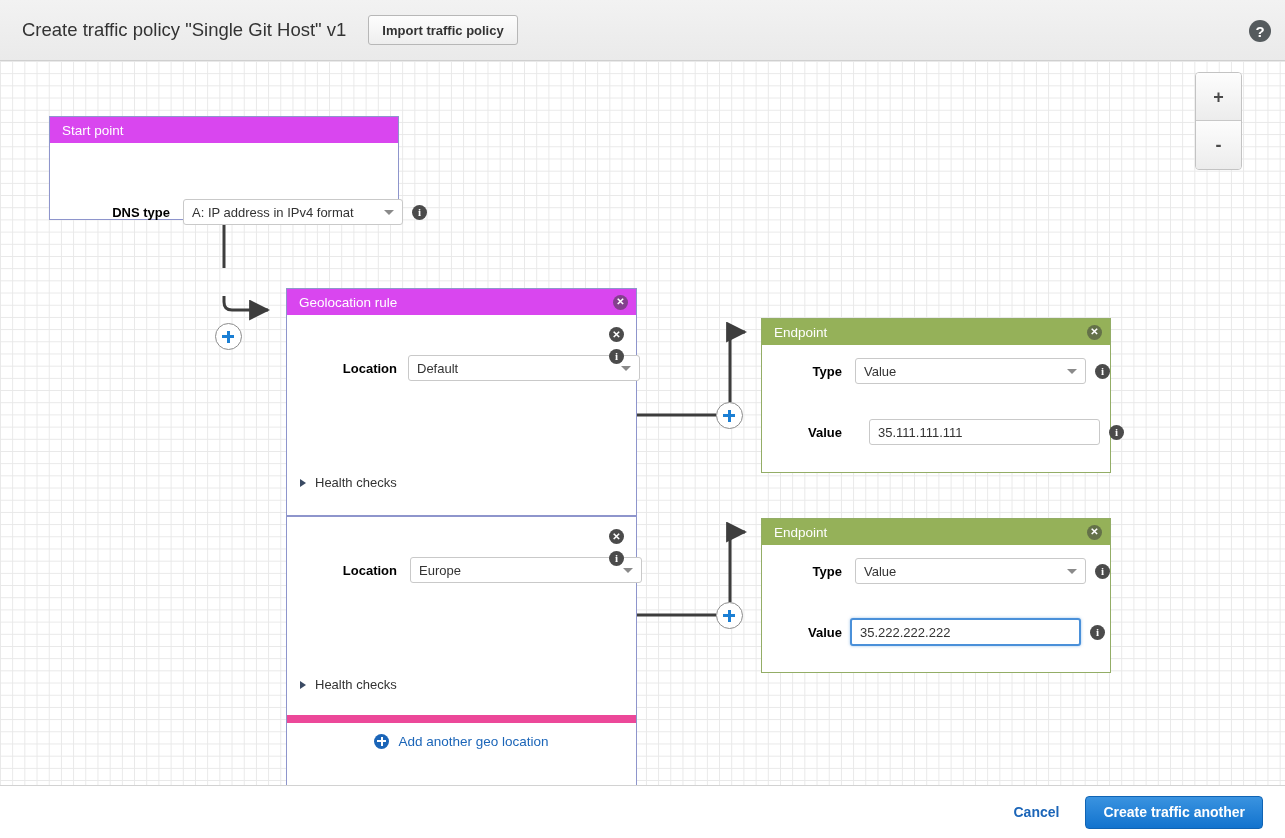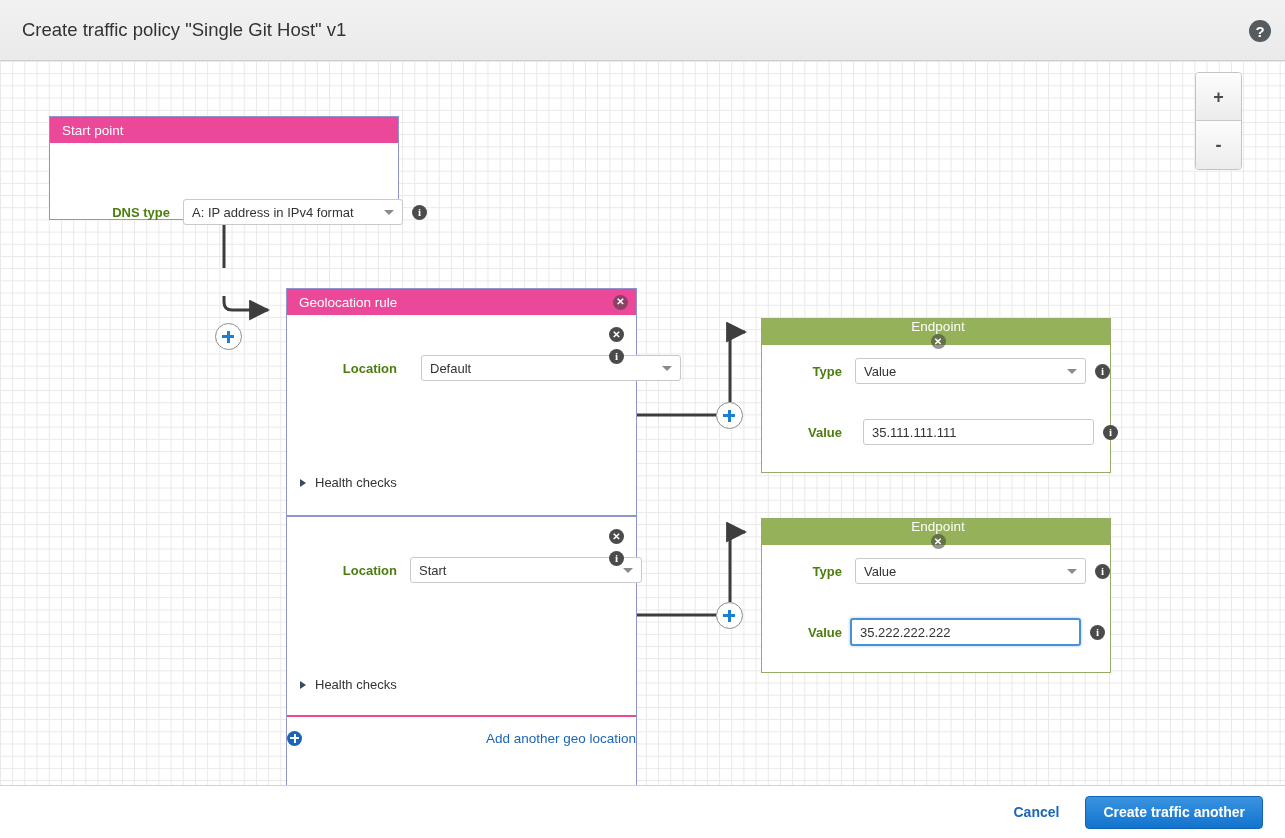--- a/index.html
+++ b/index.html
@@ -83,48 +83,48 @@
   .node { position: absolute; background: #ffffff; }
   .node-header {
     height: 26px; display: flex; align-items: center;
     padding: 0 8px 0 12px;
     color: #ffffff; font-size: 13.5px;
     position: relative;
   }
   .node-header .title { flex: 1; white-space: nowrap; }
 
   .purple-node { border: 1px solid #8e95cc; }
-  .purple-node > .node-header { background: #ec4899; }
+  .purple-node > .node-header { background: #d946ef; }
   .green-node { border: 1px solid #93ad66; }
-  .green-node > .node-header { background: #95b159; flex-direction: column; }
+  .green-node > .node-header { background: #95b159; }
 
   
   #start-point-node { left: 49px; top: 55px; width: 350px; height: 104px; }
   #start-point-body { height: 76px; position: relative; }
 
   
   #geolocation-node { left: 286px; top: 227px; width: 351px; height: 529px; }
   .geo-section { position: relative; height: 200px; }
   .geo-section.second { border-top: 2px solid #8e95cc; }
   #geo-add-row {
-    height: 44px; border-top: 2px solid #ec4899;
-    display: flex; align-items: center; justify-content: space-between;
+    height: 44px; border-top: 8px solid #ec4899;
+    display: flex; align-items: center; justify-content: center;
     cursor: pointer;
   }
   #geo-add-row .add-label { color: #1b65b8; font-size: 13.5px; margin-left: 9px; }
 
   
   #endpoint-node-1 { left: 761px; top: 257px; width: 350px; height: 155px; }
   #endpoint-node-2 { left: 761px; top: 457px; width: 350px; height: 155px; }
   .endpoint-body { height: 127px; position: relative; }
 
   
   .field-row { display: flex; align-items: center; position: absolute; }
   .field-label {
-    font-size: 13px; font-weight: bold; color: #4d7c0f;
+    font-size: 13px; font-weight: bold; color: #000000;
     text-align: right; white-space: nowrap;
   }
   .control {
     height: 26px;
     border: 1px solid #c9c9c9; border-radius: 3px;
     background: #ffffff;
     display: flex; align-items: center;
     padding: 0 8px;
     font-size: 13px; color: #333333;
     position: relative;
@@ -218,20 +218,21 @@
     background: linear-gradient(to bottom, #3a93e0 0%, #1273ce 100%);
     border: 1px solid #1064b4; border-radius: 4px;
     cursor: pointer; white-space: nowrap;
   }
 </style>
 </head>
 <body>
 
 <div id="app-header">
   <div id="page-title">Create traffic policy "Single Git Host" v1</div>
+  <button id="import-btn">Import traffic policy</button>
   <div id="help-icon">?</div>
 </div>
 
 <div id="canvas">
 
   <svg id="wire-layer">
     <defs>
       <marker id="arrow" viewBox="0 0 10 10" refX="9" refY="5" markerWidth="7" markerHeight="7" orient="auto-start-reverse">
         <path d="M 0 0 L 10 5 L 0 10 z" fill="#3d3d3d"></path>
       </marker>
@@ -273,38 +274,38 @@
   <div class="node purple-node" id="geolocation-node">
     <div class="node-header">
       <span class="title">Geolocation rule</span>
       <span class="circle-icon close header-close">✕</span>
     </div>
 
     <div class="geo-section">
       <span class="circle-icon close close-icon-abs" style="right:12px; top:12px;">✕</span>
       <div class="field-row" style="left:0; top:40px;">
         <div class="field-label" style="width:110px;">Location</div>
-        <div class="control select" style="width:260px; margin-left:24px;">
+        <div class="control select" style="width:232px; margin-left:11px;">
           <span>Default</span>
           <span class="caret"></span>
         </div>
       </div>
       <span class="circle-icon info info-icon-abs" style="right:12px; top:34px;">i</span>
       <div class="disclosure-row" style="left:13px; top:160px;">
         <span class="tri"></span>
         <span class="disclosure-label">Health checks</span>
       </div>
     </div>
 
     <div class="geo-section second">
       <span class="circle-icon close close-icon-abs" style="right:12px; top:12px;">✕</span>
       <div class="field-row" style="left:0; top:40px;">
         <div class="field-label" style="width:110px;">Location</div>
         <div class="control select" style="width:232px; margin-left:13px;">
-          <span>Start</span>
+          <span>Europe</span>
           <span class="caret"></span>
         </div>
       </div>
       <span class="circle-icon info info-icon-abs" style="right:12px; top:34px;">i</span>
       <div class="disclosure-row" style="left:13px; top:160px;">
         <span class="tri"></span>
         <span class="disclosure-label">Health checks</span>
       </div>
     </div>
 
@@ -323,21 +324,21 @@
       <div class="field-row" style="left:0; top:13px;">
         <div class="field-label" style="width:80px;">Type</div>
         <div class="control select" style="width:231px; margin-left:13px;">
           <span>Value</span>
           <span class="caret"></span>
         </div>
         <div class="circle-icon info" style="margin-left:9px;">i</div>
       </div>
       <div class="field-row" style="left:0; top:74px;">
         <div class="field-label" style="width:80px;">Value</div>
-        <div class="control textinput" style="width:231px; margin-left:21px;">
+        <div class="control textinput" style="width:231px; margin-left:27px;">
           <span>35.111.111.111</span>
         </div>
         <div class="circle-icon info" style="margin-left:9px;">i</div>
       </div>
     </div>
   </div>
 
   <div class="node green-node" id="endpoint-node-2">
     <div class="node-header">
       <span class="title">Endpoint</span>

